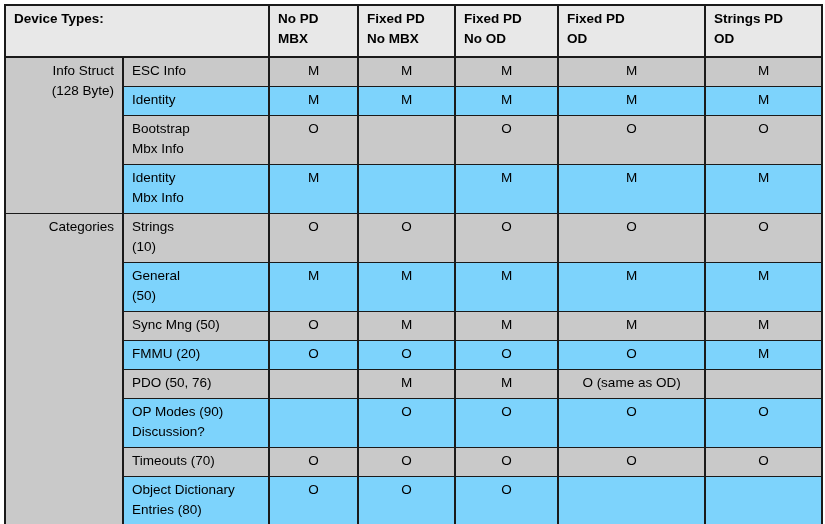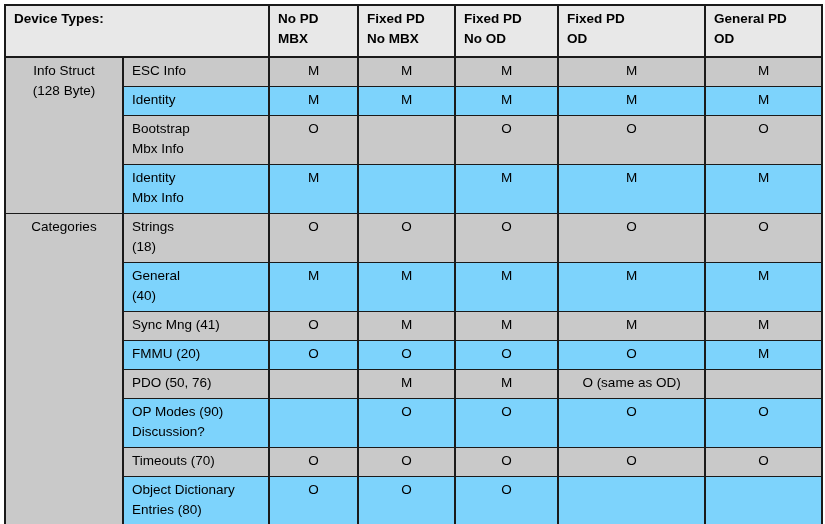--- a/index.html
+++ b/index.html
@@ -40,21 +40,21 @@
   }
   tr.header-row th {
     background: #e8e8e8;
     text-align: left;
     font-weight: bold;
     border-bottom-width: 2px;
     height: 42px;
   }
   td.group-cell {
     background: #c9c9c9;
-    text-align: center;
+    text-align: right;
   }
   td.label-cell {
     text-align: left;
   }
   td.value-cell {
     text-align: center;
   }
   td.dark { background: #c9c9c9; }
   td.light { background: #7dd3fc; }
   tr.r-single td { height: 20px; }
@@ -79,21 +79,21 @@
       <tr class="header-row">
         <th colspan="2">Device Types:</th>
         <th>No PD
 MBX</th>
         <th>Fixed PD
 No MBX</th>
         <th>Fixed PD
 No OD</th>
         <th>Fixed PD
 OD</th>
-        <th>General PD
+        <th>Strings PD
 OD</th>
       </tr>
     </thead>
     <tbody>
         <tr class="r-single">
           <td class="group-cell" rowspan="4">Info Struct
 (128 Byte)</td>
           <td class="label-cell dark">ESC Info</td>
           <td class="value-cell dark">M</td>
           <td class="value-cell dark">M</td>
@@ -123,38 +123,38 @@
 Mbx Info</td>
           <td class="value-cell light">M</td>
           <td class="value-cell light"></td>
           <td class="value-cell light">M</td>
           <td class="value-cell light">M</td>
           <td class="value-cell light">M</td>
         </tr>
         <tr class="r-double">
           <td class="group-cell" rowspan="8">Categories</td>
           <td class="label-cell dark">Strings
-(18)</td>
+(10)</td>
           <td class="value-cell dark">O</td>
           <td class="value-cell dark">O</td>
           <td class="value-cell dark">O</td>
           <td class="value-cell dark">O</td>
           <td class="value-cell dark">O</td>
         </tr>
         <tr class="r-double">
           <td class="label-cell light">General
-(40)</td>
-          <td class="value-cell light">M</td>
-          <td class="value-cell light">M</td>
-          <td class="value-cell light">M</td>
-          <td class="value-cell light">M</td>
-          <td class="value-cell light">M</td>
-        </tr>
-        <tr class="r-single">
-          <td class="label-cell dark">Sync Mng (41)</td>
+(50)</td>
+          <td class="value-cell light">M</td>
+          <td class="value-cell light">M</td>
+          <td class="value-cell light">M</td>
+          <td class="value-cell light">M</td>
+          <td class="value-cell light">M</td>
+        </tr>
+        <tr class="r-single">
+          <td class="label-cell dark">Sync Mng (50)</td>
           <td class="value-cell dark">O</td>
           <td class="value-cell dark">M</td>
           <td class="value-cell dark">M</td>
           <td class="value-cell dark">M</td>
           <td class="value-cell dark">M</td>
         </tr>
         <tr class="r-single">
           <td class="label-cell light">FMMU (20)</td>
           <td class="value-cell light">O</td>
           <td class="value-cell light">O</td>

